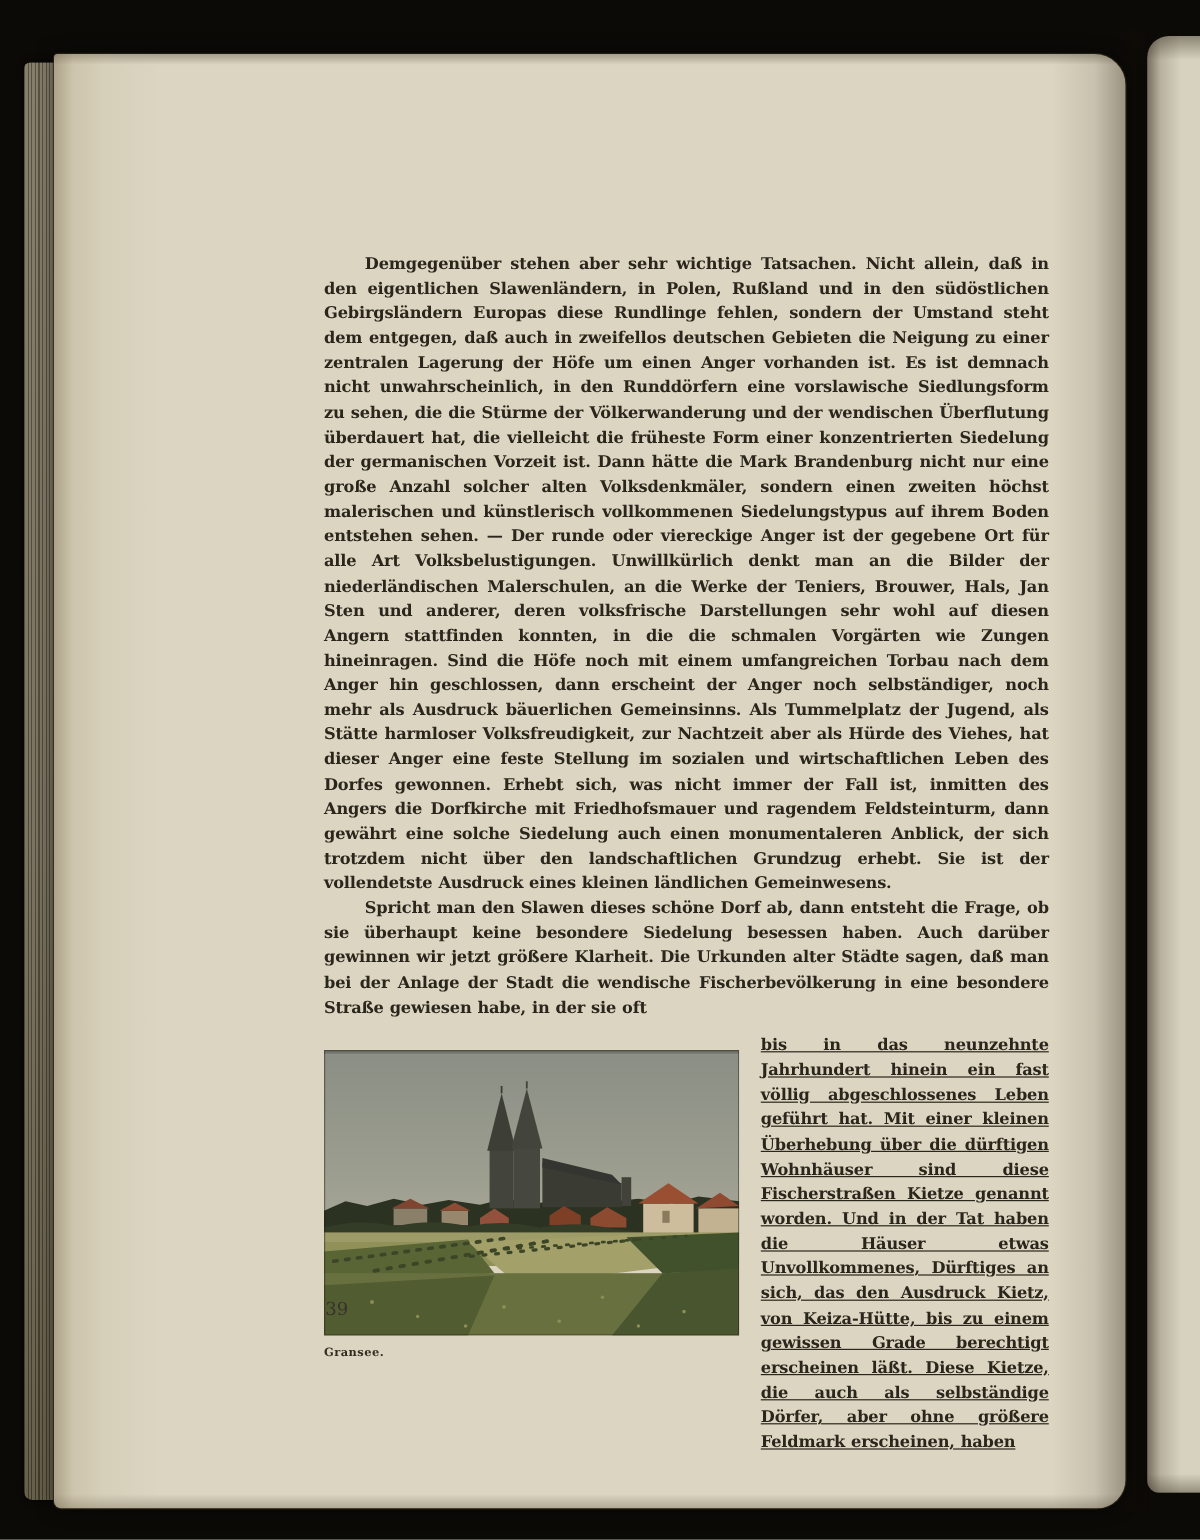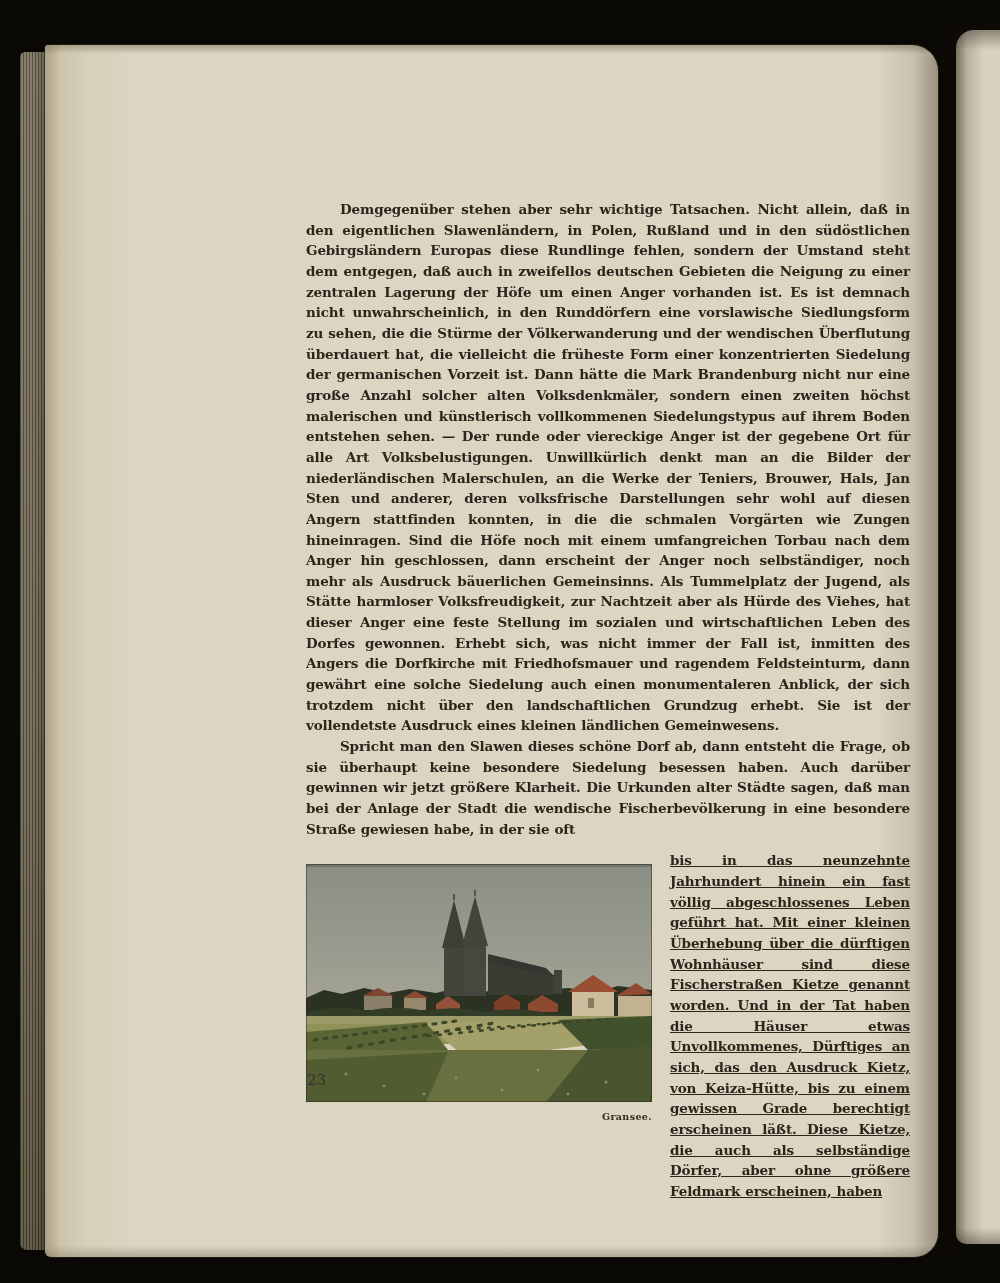--- a/index.html
+++ b/index.html
@@ -39,40 +39,39 @@
       linear-gradient(180deg, rgba(48,40,26,.45) 0px, rgba(48,40,26,0) 20px),
       linear-gradient(0deg, rgba(48,40,26,.4) 0px, rgba(48,40,26,0) 16px);
     border-radius:18px 0 0 10px;
   }
   .gutter{
     position:absolute;left:930px;top:24px;width:28px;height:1236px;
     background:linear-gradient(90deg, rgba(10,8,5,0) 0%, rgba(14,11,6,.85) 55%, #0b0906 100%);
   }
   
   .content{
-    position:absolute;left:225px;top:154px;width:604px;
+    position:absolute;left:225px;top:165px;width:604px;
     color:#2b261c;
-    margin-left:36px;
   }
   .para{
     margin:0;
     font-family:"DejaVu Serif", serif;
     font-weight:700;
     font-size:13.5px;
     line-height:20.65px;
     text-align:justify;
     text-indent:34px;
     letter-spacing:-0.15px;
     word-spacing:0.4px;
   }
   .figure-row{display:flex;align-items:flex-start;margin-top:11px;}
   .figure{flex:none;width:346px;margin:14px 0 0 0;padding:0;}
   .figure svg{display:block;width:346px;height:238px;}
   .caption{
-    text-align:right;
+    text-align:left;
     font-family:"DejaVu Serif", serif;
     font-weight:700;
     font-size:9.5px;
     letter-spacing:.4px;
     color:#332d21;
     margin-top:9px;
   }
   .side-col{
     flex:1 1 auto;
     margin-left:18px;
@@ -172,15 +171,15 @@
           </g>
 
           <rect x="0" y="0" width="346" height="3" fill="rgba(0,0,0,0.18)"></rect>
           <rect x="0.5" y="0.5" width="345" height="237" fill="none" stroke="rgba(30,28,20,0.45)"></rect>
         </svg>
         <figcaption class="caption">Gransee.</figcaption>
       </figure>
       <div class="para side-col">bis in das neunzehnte Jahrhundert hinein ein fast völlig abgeschlossenes Leben geführt hat. Mit einer kleinen Überhebung über die dürftigen Wohnhäuser sind diese Fischerstraßen Kietze genannt worden. Und in der Tat haben die Häuser etwas Unvollkommenes, Dürftiges an sich, das den Ausdruck Kietz, von Keiza-Hütte, bis zu einem gewissen Grade berechtigt erscheinen läßt. Diese Kietze, die auch als selbständige Dörfer, aber ohne größere Feldmark erscheinen, haben</div>
     </div>
 
-    <div class="page-number">23</div>
+    <div class="page-number">39</div>
   </div>
 </div>
 
 </body></html>

